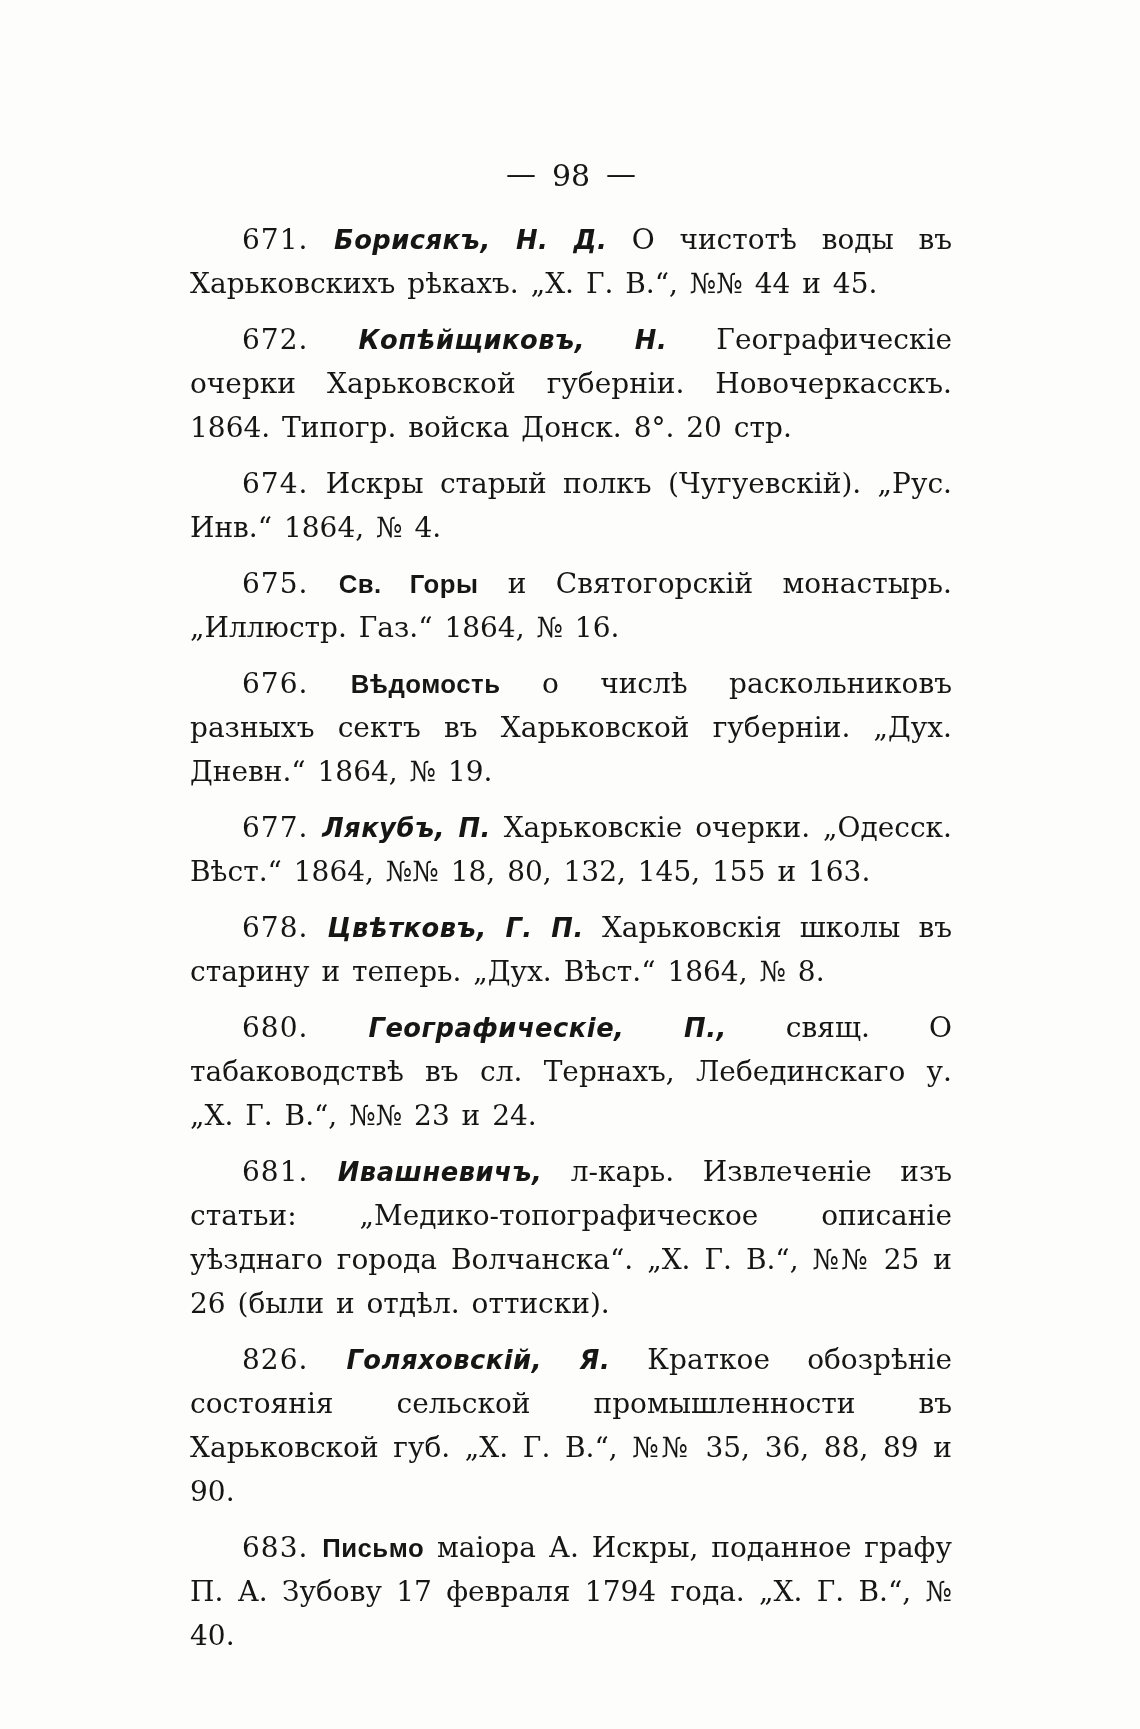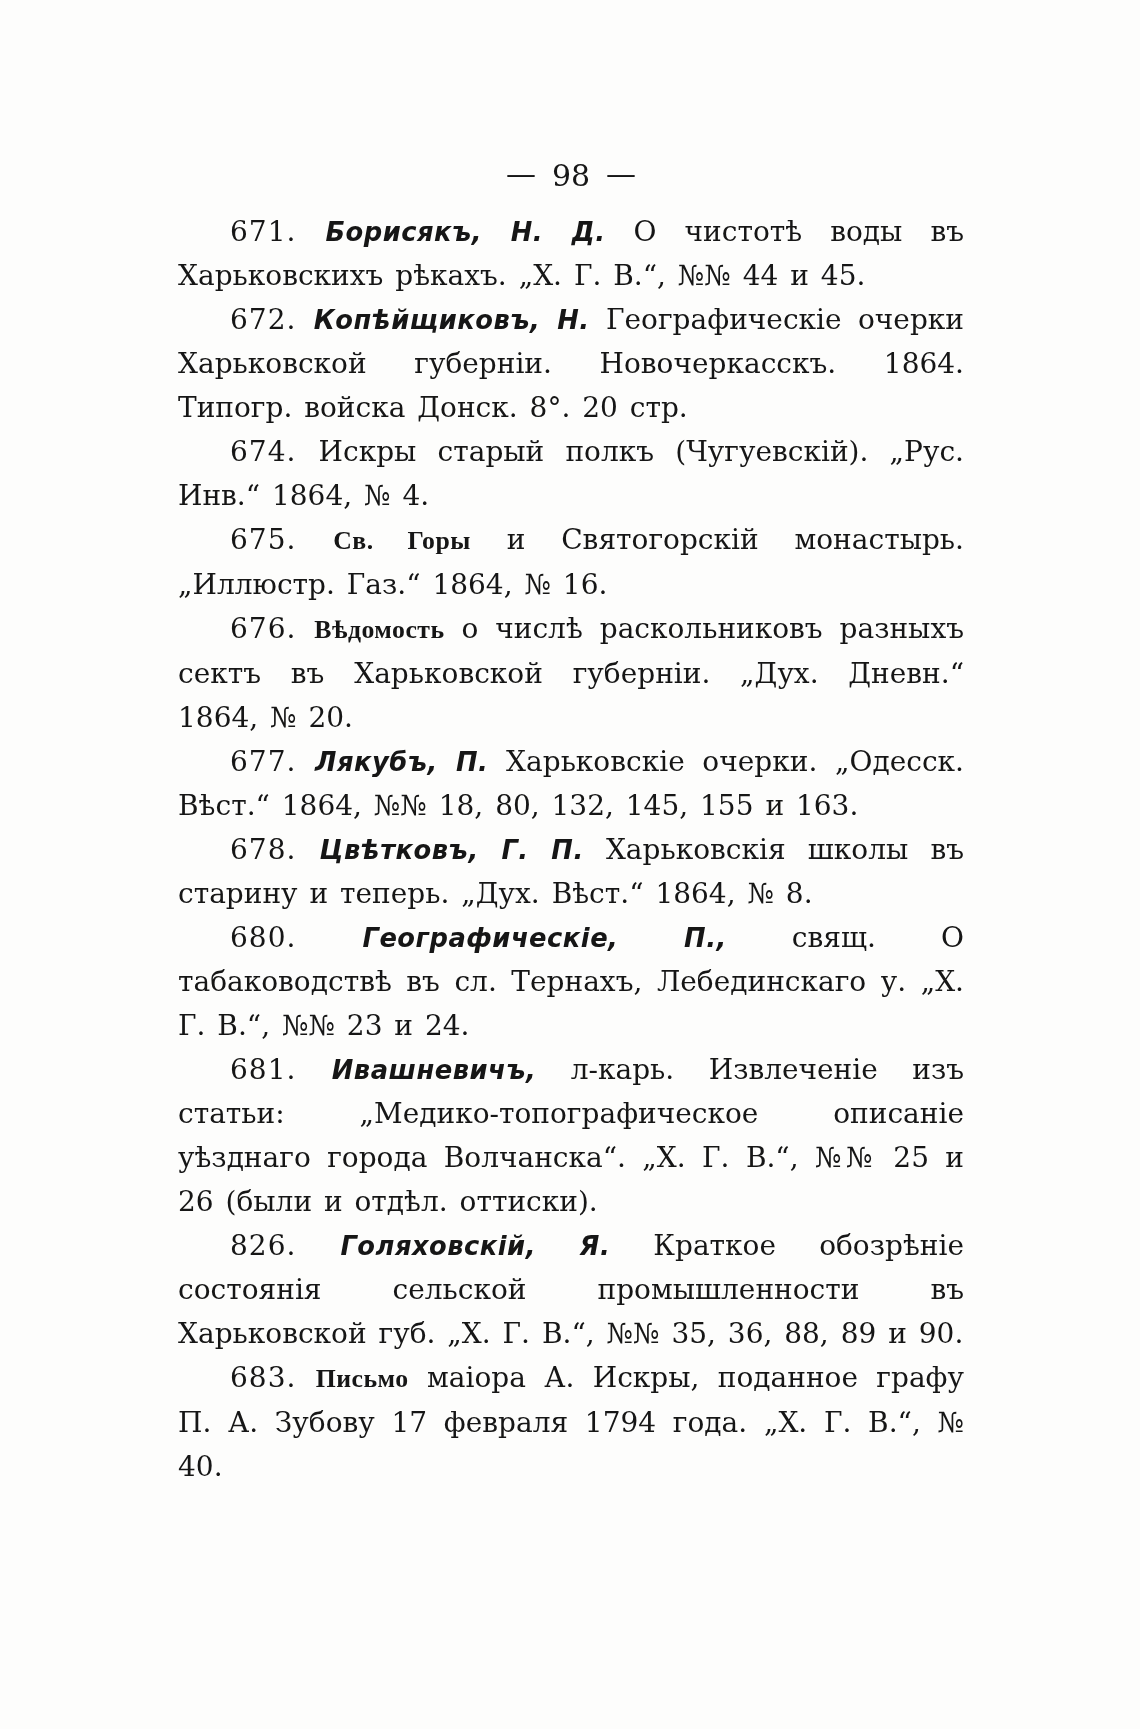--- a/index.html
+++ b/index.html
@@ -20,51 +20,51 @@
   .text-block {
     position: absolute;
     left: 178px;
     top: 158px;
     width: 786px;
   }
   .page-header {
     text-align: center;
     font-size: 30px;
     line-height: 36px;
-    margin-bottom: 16px;
+    margin-bottom: 24px;
     white-space: nowrap;
   }
   .page-header .dash {
     display: inline-block;
     margin: 0 16px;
     transform: translateY(-2px);
   }
   .entries p.entry {
-    margin: 0;
+    margin: 12px;
     font-size: 28px;
     line-height: 44px;
     text-align: justify;
     text-indent: 52px;
     word-spacing: 3px;
   }
   .num {
     letter-spacing: 1px;
   }
   .seg-plain {
     font-family: "DejaVu Serif", serif;
   }
   .seg-author {
     font-family: "DejaVu Sans", sans-serif;
     font-weight: 700;
     font-style: italic;
     font-size: 0.92em;
     letter-spacing: 0.5px;
   }
   .seg-bold {
-    font-family: Liberation Serif, serif;
+    font-family: Liberation Sans, sans-serif;
     font-weight: 700;
     font-size: 0.92em;
     letter-spacing: 0.5px;
   }
   .seg-italic {
     font-family: "DejaVu Serif", serif;
   }
 </style>
 </head>
 <body>
@@ -72,21 +72,21 @@
 <div class="page">
   <div class="text-block">
     <div class="page-header">
       <span class="dash">—</span><span>98</span><span class="dash">—</span>
     </div>
     <div class="entries">
         <p class="entry"><span class="num">671. </span><span class="seg-author">Борисякъ, Н. Д.</span><span class="seg-plain"> О чистотѣ воды въ Харьковскихъ рѣкахъ. „Х. Г. В.“, №№ 44 и 45.</span></p>
         <p class="entry"><span class="num">672. </span><span class="seg-author">Копѣйщиковъ, Н.</span><span class="seg-plain"> Географическіе очерки Харьковской губерніи. Новочеркасскъ. 1864. Типогр. войска Донск. 8°. 20 стр.</span></p>
         <p class="entry"><span class="num">674. </span><span class="seg-plain">Искры </span><span class="seg-italic">старый полкъ</span><span class="seg-plain"> (Чугуевскій). „Рус. Инв.“ 1864, № 4.</span></p>
         <p class="entry"><span class="num">675. </span><span class="seg-bold">Св. Горы</span><span class="seg-plain"> и Святогорскій монастырь. „Иллюстр. Газ.“ 1864, № 16.</span></p>
-        <p class="entry"><span class="num">676. </span><span class="seg-bold">Вѣдомость</span><span class="seg-plain"> о числѣ </span><span class="seg-italic">раскольниковъ</span><span class="seg-plain"> разныхъ сектъ въ Харьковской губерніи. „Дух. Дневн.“ 1864, № 20.</span></p>
+        <p class="entry"><span class="num">676. </span><span class="seg-bold">Вѣдомость</span><span class="seg-plain"> о числѣ </span><span class="seg-italic">раскольниковъ</span><span class="seg-plain"> разныхъ сектъ въ Харьковской губерніи. „Дух. Дневн.“ 1864, № 19.</span></p>
         <p class="entry"><span class="num">677. </span><span class="seg-author">Лякубъ, П.</span><span class="seg-plain"> Харьковскіе очерки. „Одесск. Вѣст.“ 1864, №№ 18, 80, 132, 145, 155 и 163.</span></p>
         <p class="entry"><span class="num">678. </span><span class="seg-author">Цвѣтковъ, Г. П.</span><span class="seg-plain"> Харьковскія школы въ старину и теперь. „Дух. Вѣст.“ 1864, № 8.</span></p>
         <p class="entry"><span class="num">680. </span><span class="seg-author">Географическіе, П.,</span><span class="seg-plain"> свящ. О табаководствѣ въ сл. Тернахъ, Лебединскаго у. „Х. Г. В.“, №№ 23 и 24.</span></p>
         <p class="entry"><span class="num">681. </span><span class="seg-author">Ивашневичъ,</span><span class="seg-plain"> л-карь. Извлеченіе изъ статьи: „Медико-топографическое описаніе уѣзднаго города Волчанска“. „Х. Г. В.“, №№ 25 и 26 (были и отдѣл. оттиски).</span></p>
         <p class="entry"><span class="num">826. </span><span class="seg-author">Голяховскій, Я.</span><span class="seg-plain"> Краткое обозрѣніе состоянія сельской промышленности въ Харьковской губ. „Х. Г. В.“, №№ 35, 36, 88, 89 и 90.</span></p>
         <p class="entry"><span class="num">683. </span><span class="seg-bold">Письмо</span><span class="seg-plain"> маіора А. Искры, поданное графу П. А. Зубову 17 февраля 1794 года. „Х. Г. В.“, № 40.</span></p>
       </div>
   </div>
 </div>
 

